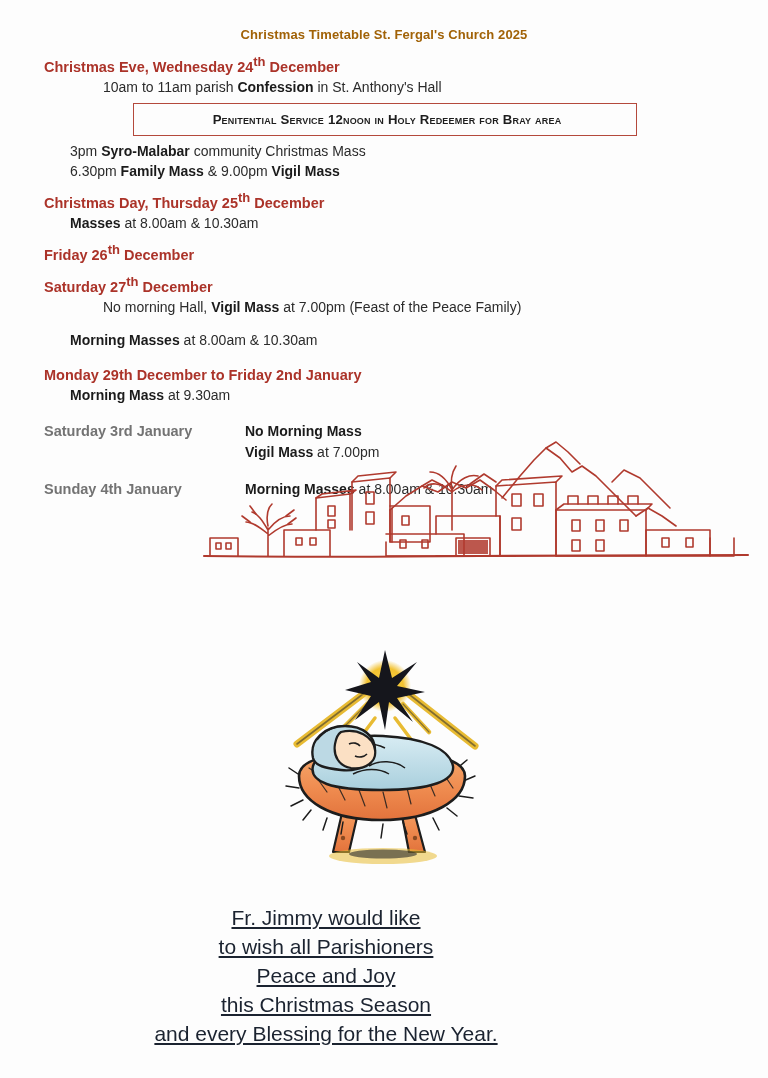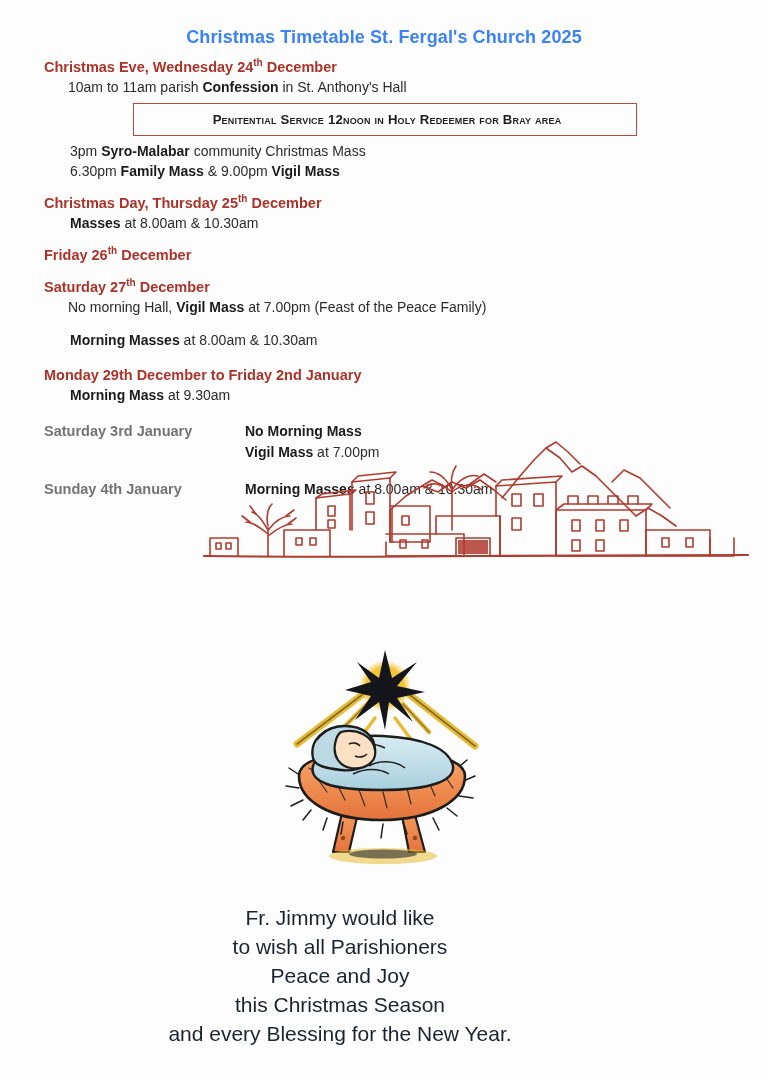--- a/index.html
+++ b/index.html
@@ -22,23 +22,23 @@
     height: 1078px;
   }
 
   
   .doc-title {
     position: absolute;
     top: 27px;
     left: 0;
     width: 768px;
     text-align: center;
-    font-size: 18px;
+    font-size: 13px;
     font-weight: bold;
-    color: #3b82f6;
+    color: #a16207;
     letter-spacing: 0.1px;
   }
 
   
   .schedule {
     position: absolute;
     top: 58px;
     left: 0;
     width: 768px;
   }
@@ -48,31 +48,31 @@
   }
 
   .day-head {
     color: #ab3329;
     font-weight: bold;
     font-size: 14.5px;
     line-height: 19px;
     padding-left: 44px;
   }
   .day-head sup {
-    font-size: 10px;
+    font-size: 13px;
     vertical-align: super;
     line-height: 0;
     margin-top: 47px;
   }
 
   .day-line {
     color: #2b2b2b;
     font-size: 14px;
     line-height: 20px;
-    padding-left: 68px;
+    padding-left: 103px;
   }
   .day-line.indent-wide { padding-left: 70px; }
   .day-line b { font-weight: bold; color: #1b1b1b; }
   .gap-md { height: 13px; }
   .gap-lg { height: 16px; }
 
   
   .penitential-wrap {
     padding-left: 133px;
     padding-top: 6px;
@@ -130,27 +130,28 @@
     left: 283px;
     top: 648px;
     width: 205px;
     height: 220px;
   }
 
   
   .closing {
     position: absolute;
     top: 903px;
-    left: 14px;
+    left: 0;
     width: 652px;
     text-align: center;
     color: #1b2330;
     font-size: 21px;
     line-height: 29px;
     font-weight: normal;
+    text-decoration: underline;
   }
   .closing div { white-space: nowrap; }
 </style>
 </head>
 <body>
 
 <div class="page">
 
   <div class="doc-title">Christmas Timetable St. Fergal's Church  2025</div>
 

